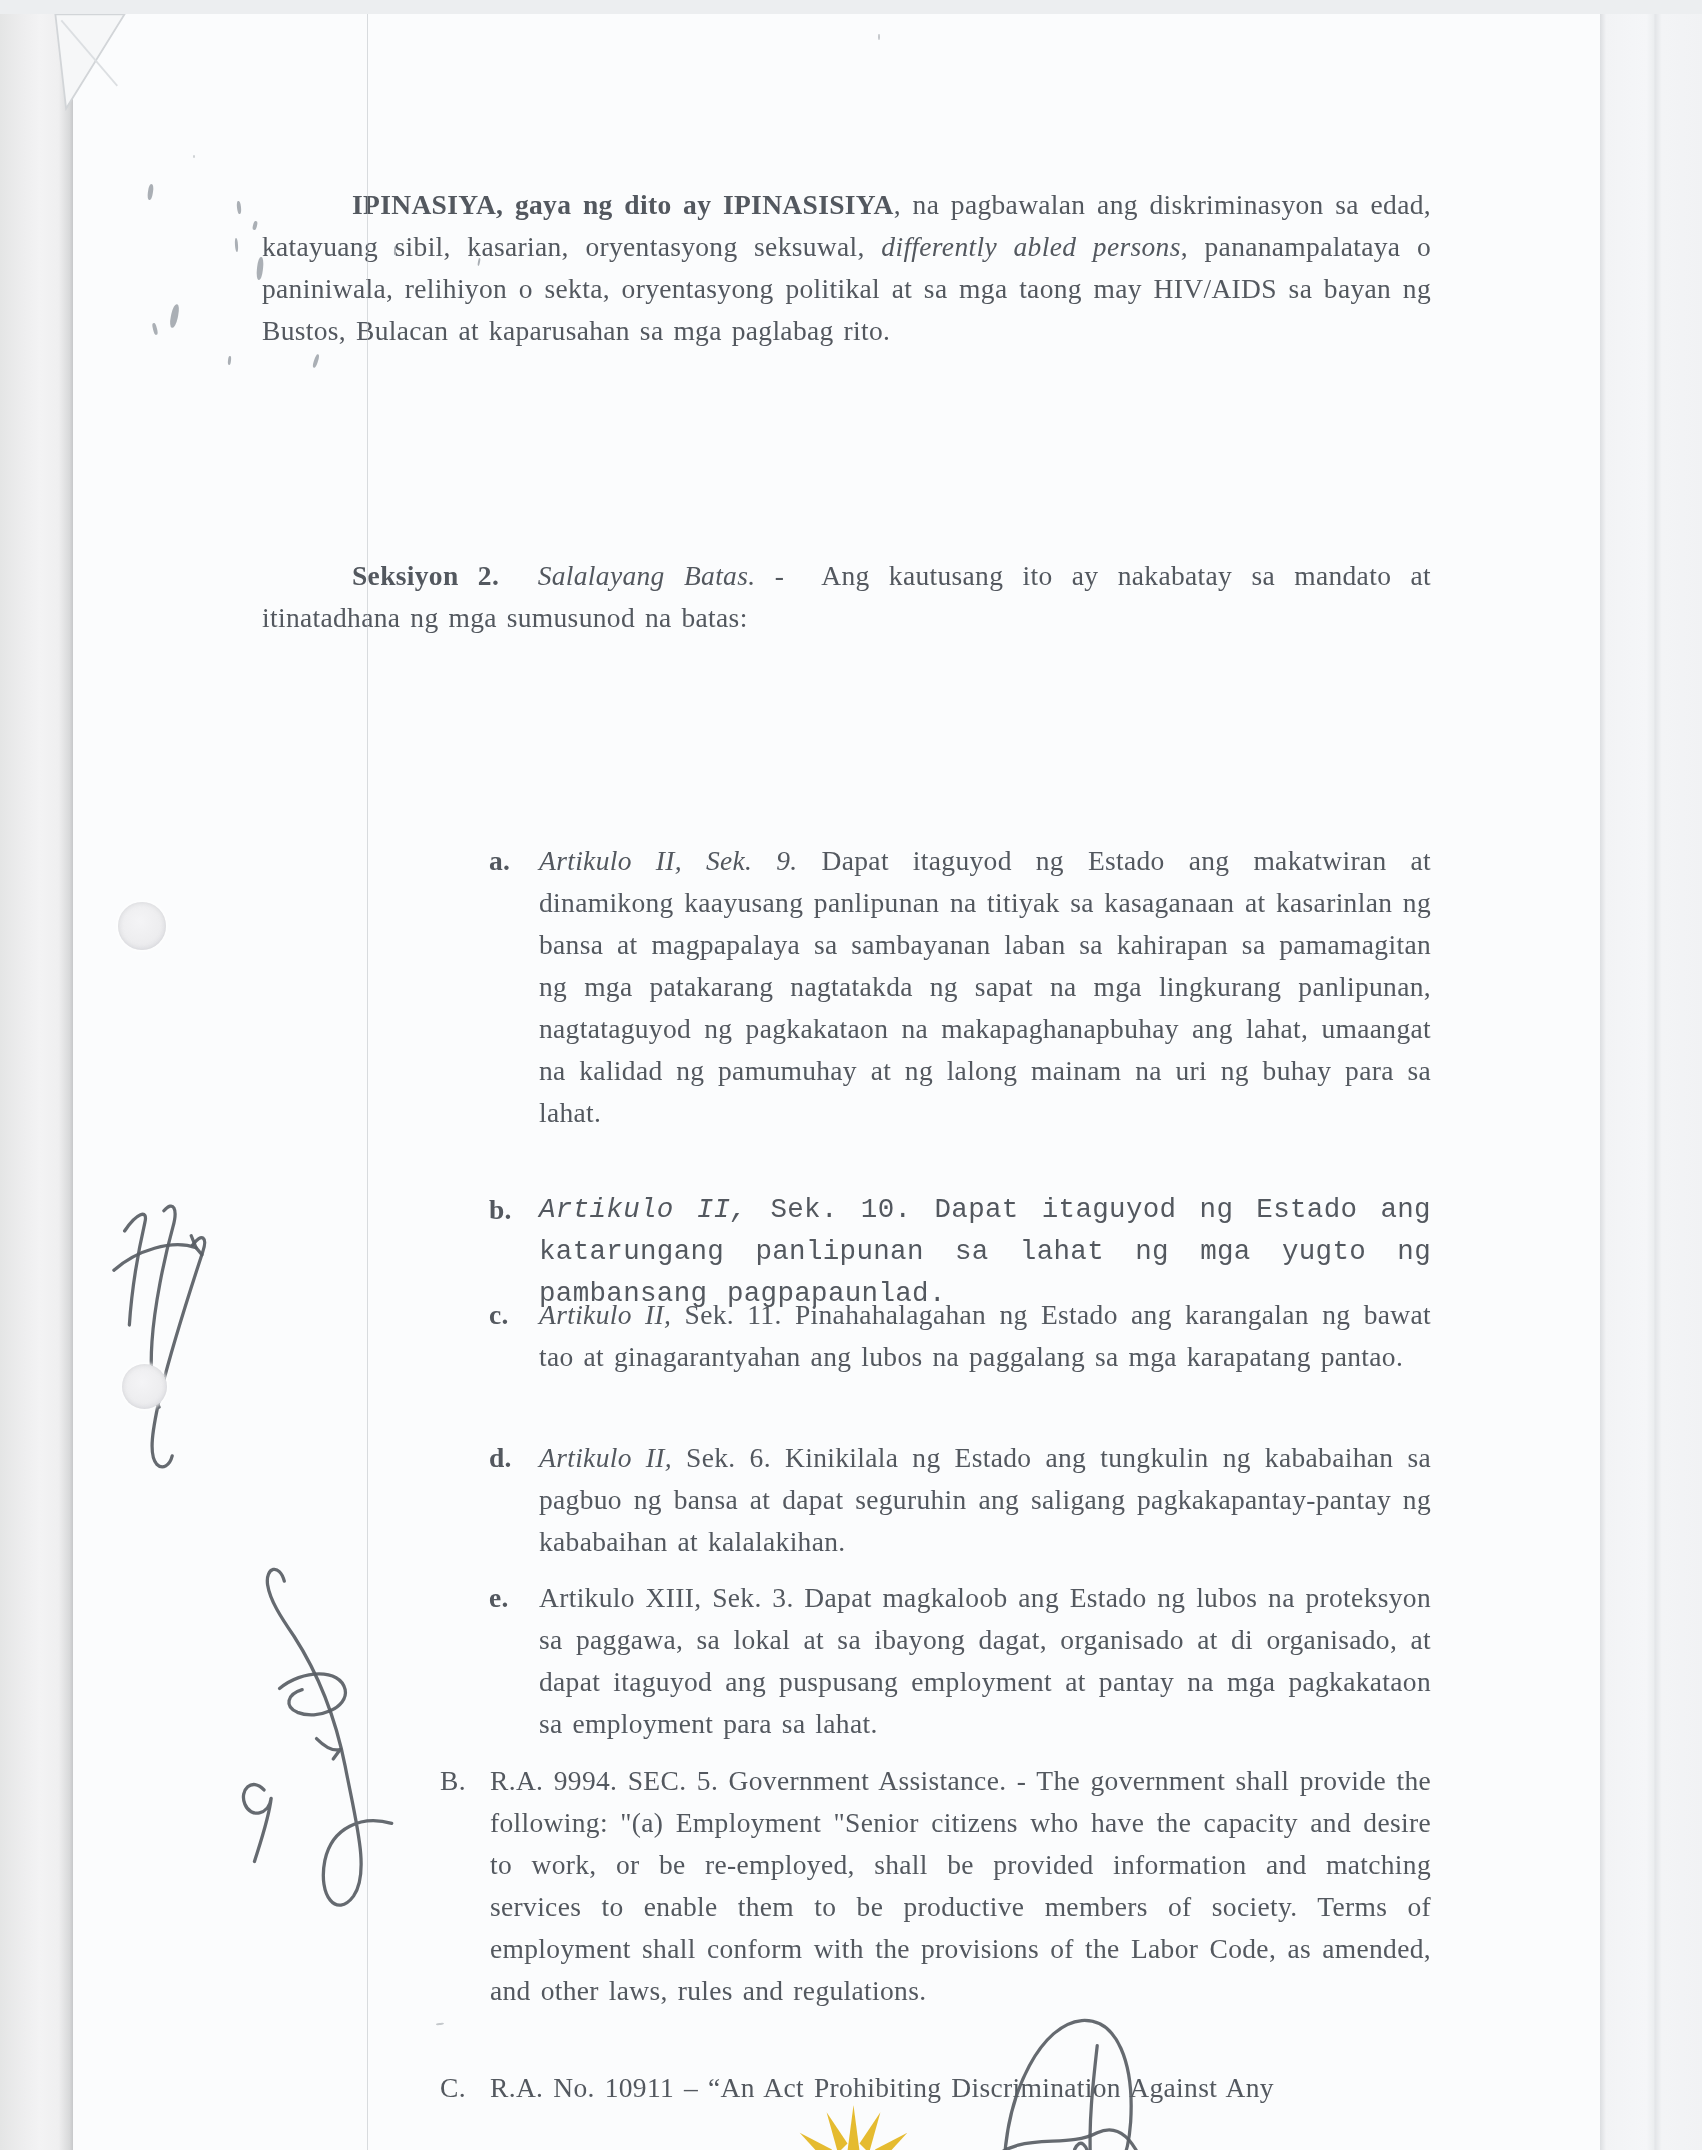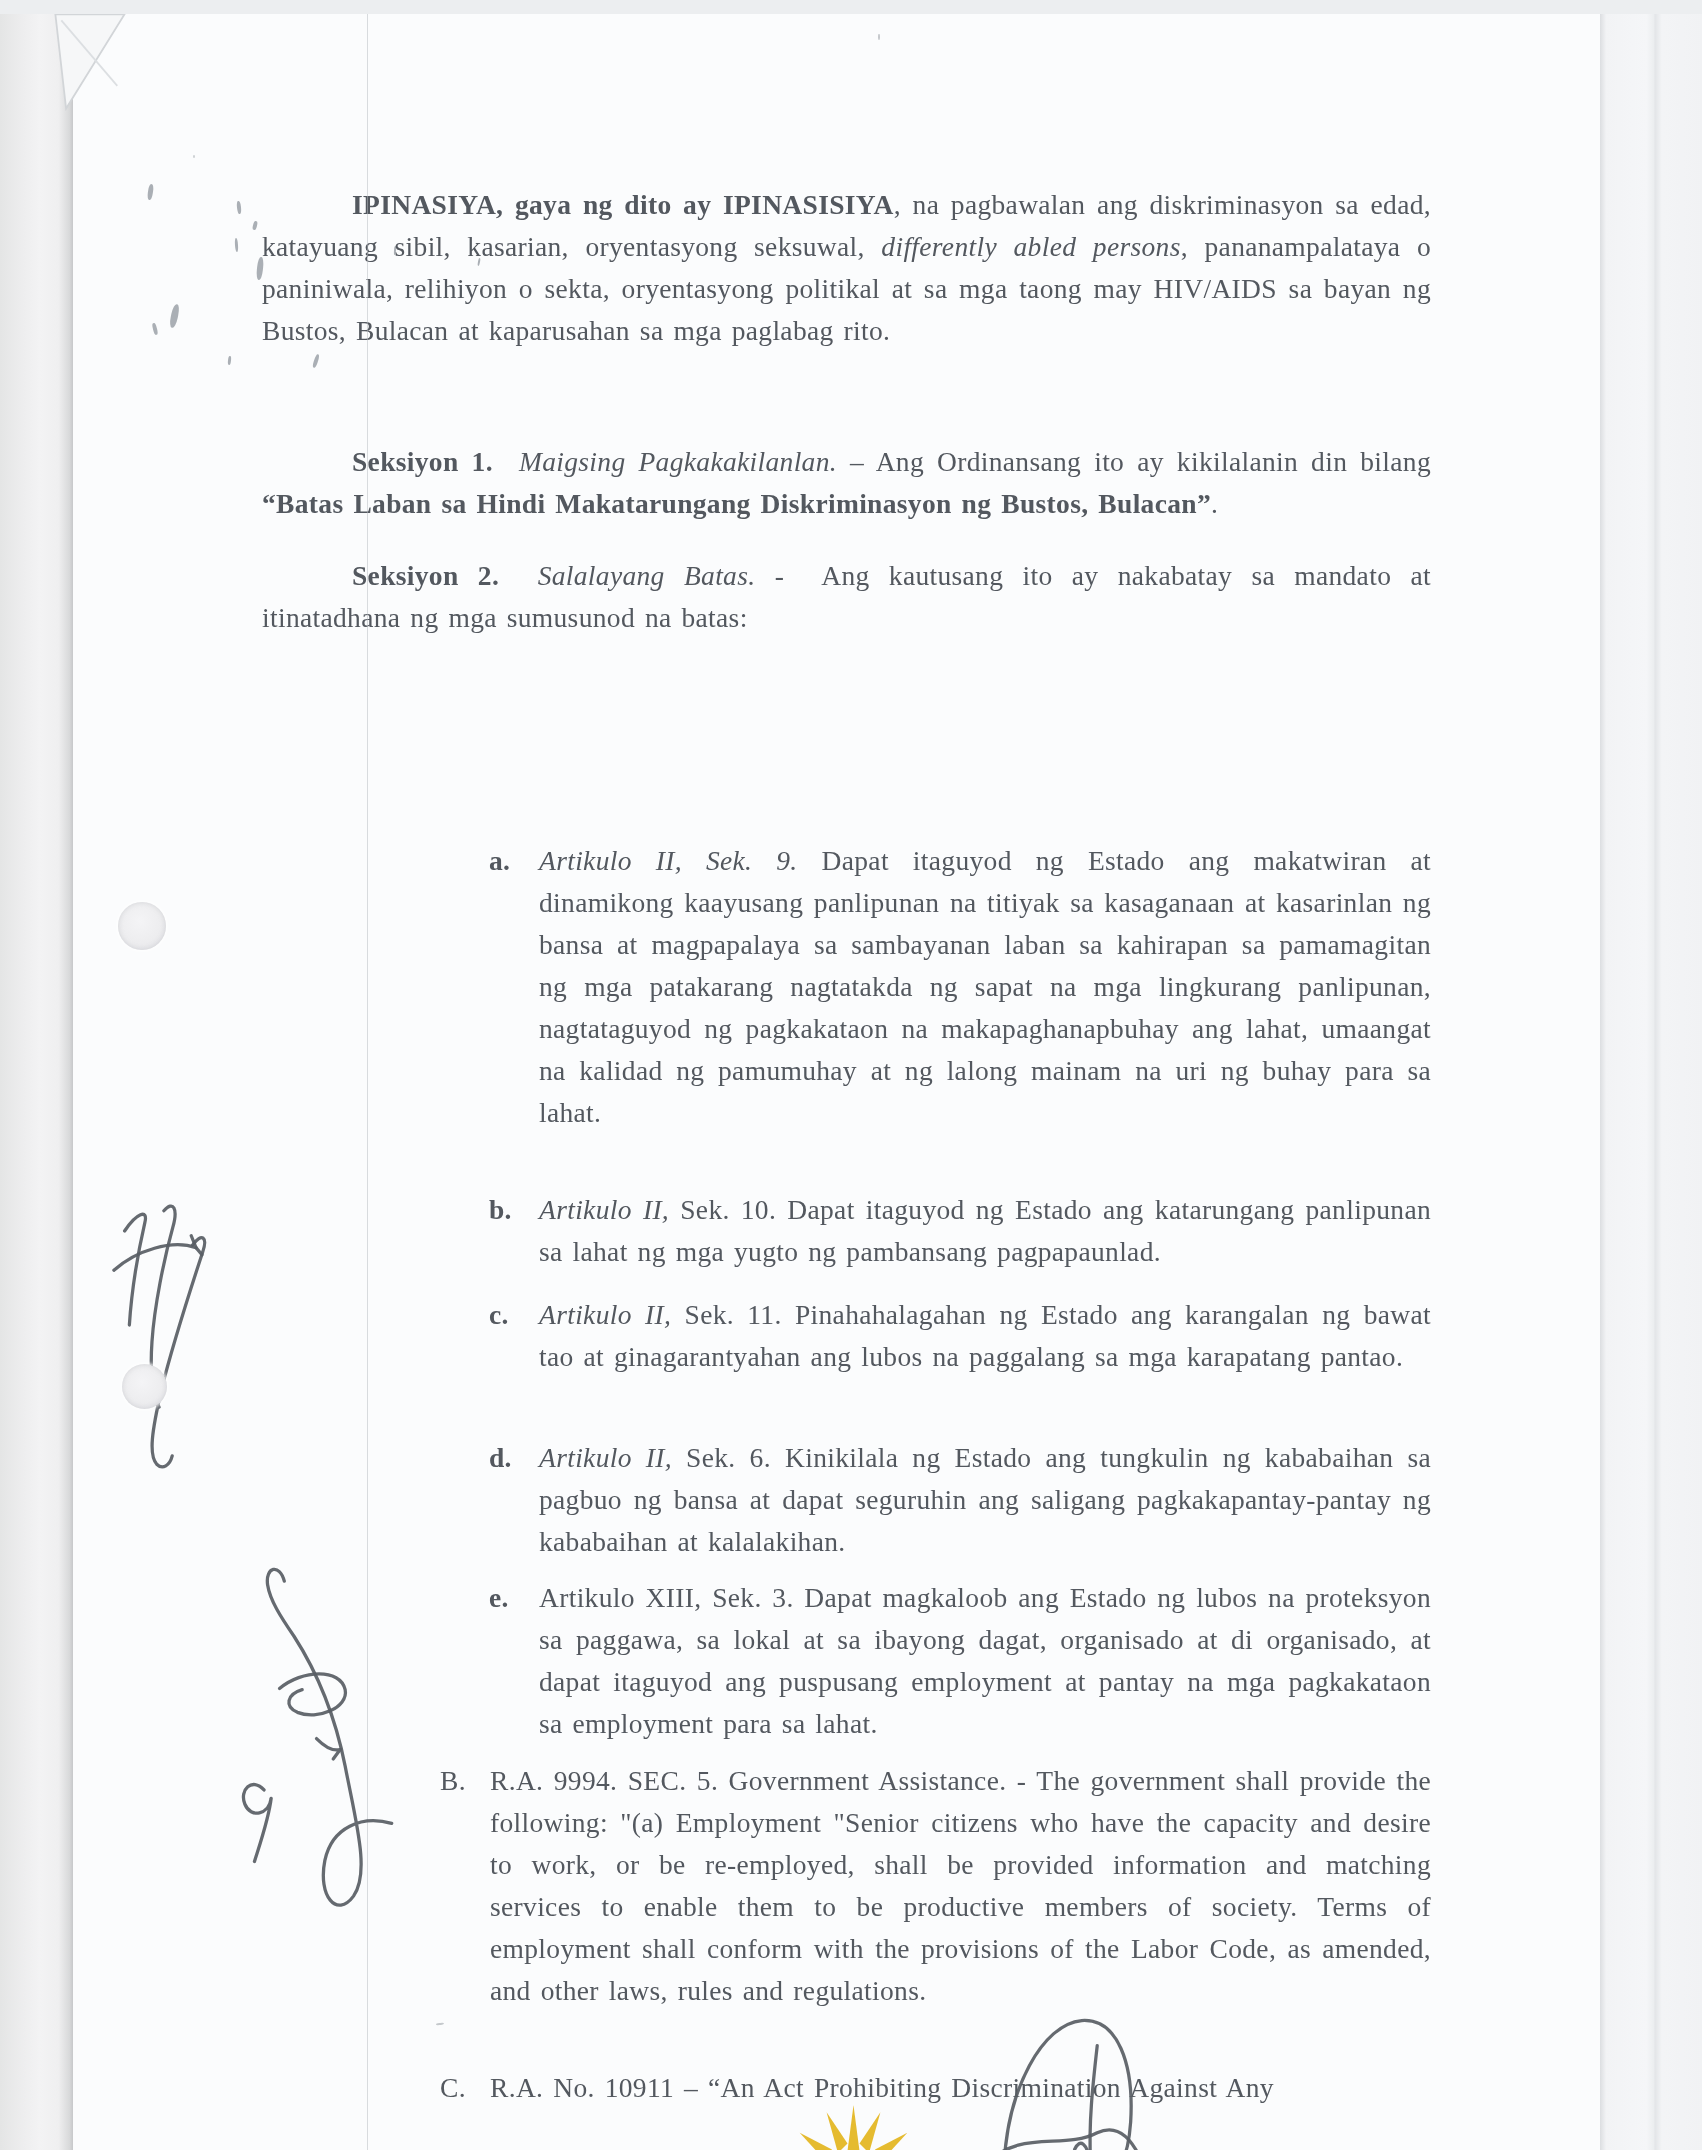--- a/index.html
+++ b/index.html
@@ -88,40 +88,36 @@
   <div class="speck" style="left:228px;top:342px;width:3px;height:9px;transform:rotate(6deg);"></div>
   <div class="speck" style="left:314px;top:340px;width:3.6px;height:13.7px;transform:rotate(18deg);"></div>
   <div class="speck" style="left:394px;top:232px;width:2.4px;height:9px;transform:rotate(4deg);"></div>
   <div class="speck" style="left:478px;top:244px;width:2.4px;height:7.8px;transform:rotate(10deg);"></div>
   <div class="speck" style="left:193px;top:141px;width:2.4px;height:3px;opacity:.4;"></div>
   <div class="speck" style="left:878px;top:20.3px;width:1.8px;height:5.4px;opacity:.5;"></div>
   <div class="speck" style="left:436px;top:2009px;width:8.4px;height:2.4px;opacity:.5;transform:rotate(-8deg);"></div>
 
   <p class="txt indent" style="left:262px;top:170px;width:1169px;margin:0;position:absolute;"><span class="b">IPINASIYA, gaya ng dito ay IPINASISIYA</span><span>, na pagbawalan ang diskriminasyon sa edad, katayuang sibil, kasarian, oryentasyong seksuwal, </span><span class="i">differently abled persons</span><span>, pananampalataya o paniniwala, relihiyon o sekta, oryentasyong politikal at sa mga taong may HIV/AIDS sa bayan ng Bustos, Bulacan at kaparusahan sa mga paglabag rito.</span></p>
 
-  <p class="txt indent" style="left:262px;top:427px;width:1169px;margin:0;position:absolute;"><span class="b">Seksiyon 1.</span>&nbsp;
-    <span class="i">Maigsing Pagkakakilanlan.</span>
-    <span>–</span>
-    <span>Ang Ordinansang ito ay kikilalanin din bilang </span><span class="b">“Batas Laban sa Hindi Makatarungang Diskriminasyon ng Bustos, Bulacan”</span><span>.</span></p>
 
   <p class="txt indent" style="left:262px;top:541px;width:1169px;margin:0;position:absolute;"><span class="b">Seksiyon 2.</span>&nbsp;
     <span class="i">Salalayang Batas.</span>
     <span>-</span>&nbsp;
     <span>Ang kautusang ito ay nakabatay sa mandato at itinatadhana ng mga sumusunod na batas:</span></p>
 
 
   <div class="txt hang items" style="left:489px;top:826px;width:942px;position:absolute;">
     <span class="marker">a.</span>
     <span class="body" style="padding-left:50px;"><span class="i">Artikulo II, Sek. 9.</span>
       <span>Dapat itaguyod ng Estado ang makatwiran at dinamikong kaayusang panlipunan na titiyak sa kasaganaan at kasarinlan ng bansa at magpapalaya sa sambayanan laban sa kahirapan sa pamamagitan ng mga patakarang nagtatakda ng sapat na mga lingkurang panlipunan, nagtataguyod ng pagkakataon na makapaghanapbuhay ang lahat, umaangat na kalidad ng pamumuhay at ng lalong mainam na uri ng buhay para sa lahat.</span></span>
   </div>
 
   <div class="txt hang items" style="left:489px;top:1175px;width:942px;position:absolute;">
     <span class="marker">b.</span>
-    <span class="body" style="padding-left:50px;"><span class="i">Artikulo II,</span>
+    <span class="body" style="padding-left:50px;font-family:Liberation Mono, monospace;"><span class="i">Artikulo II,</span>
       <span>Sek. 10.</span>
       <span>Dapat itaguyod ng Estado ang katarungang panlipunan sa lahat ng mga yugto ng pambansang pagpapaunlad.</span></span>
   </div>
 
   <div class="txt hang items" style="left:489px;top:1280px;width:942px;position:absolute;">
     <span class="marker">c.</span>
     <span class="body" style="padding-left:50px;"><span class="i">Artikulo II,</span>
       <span>Sek. 11.</span>
       <span>Pinahahalagahan ng Estado ang karangalan ng bawat tao at ginagarantyahan ang lubos na paggalang sa mga karapatang pantao.</span></span>
   </div>

